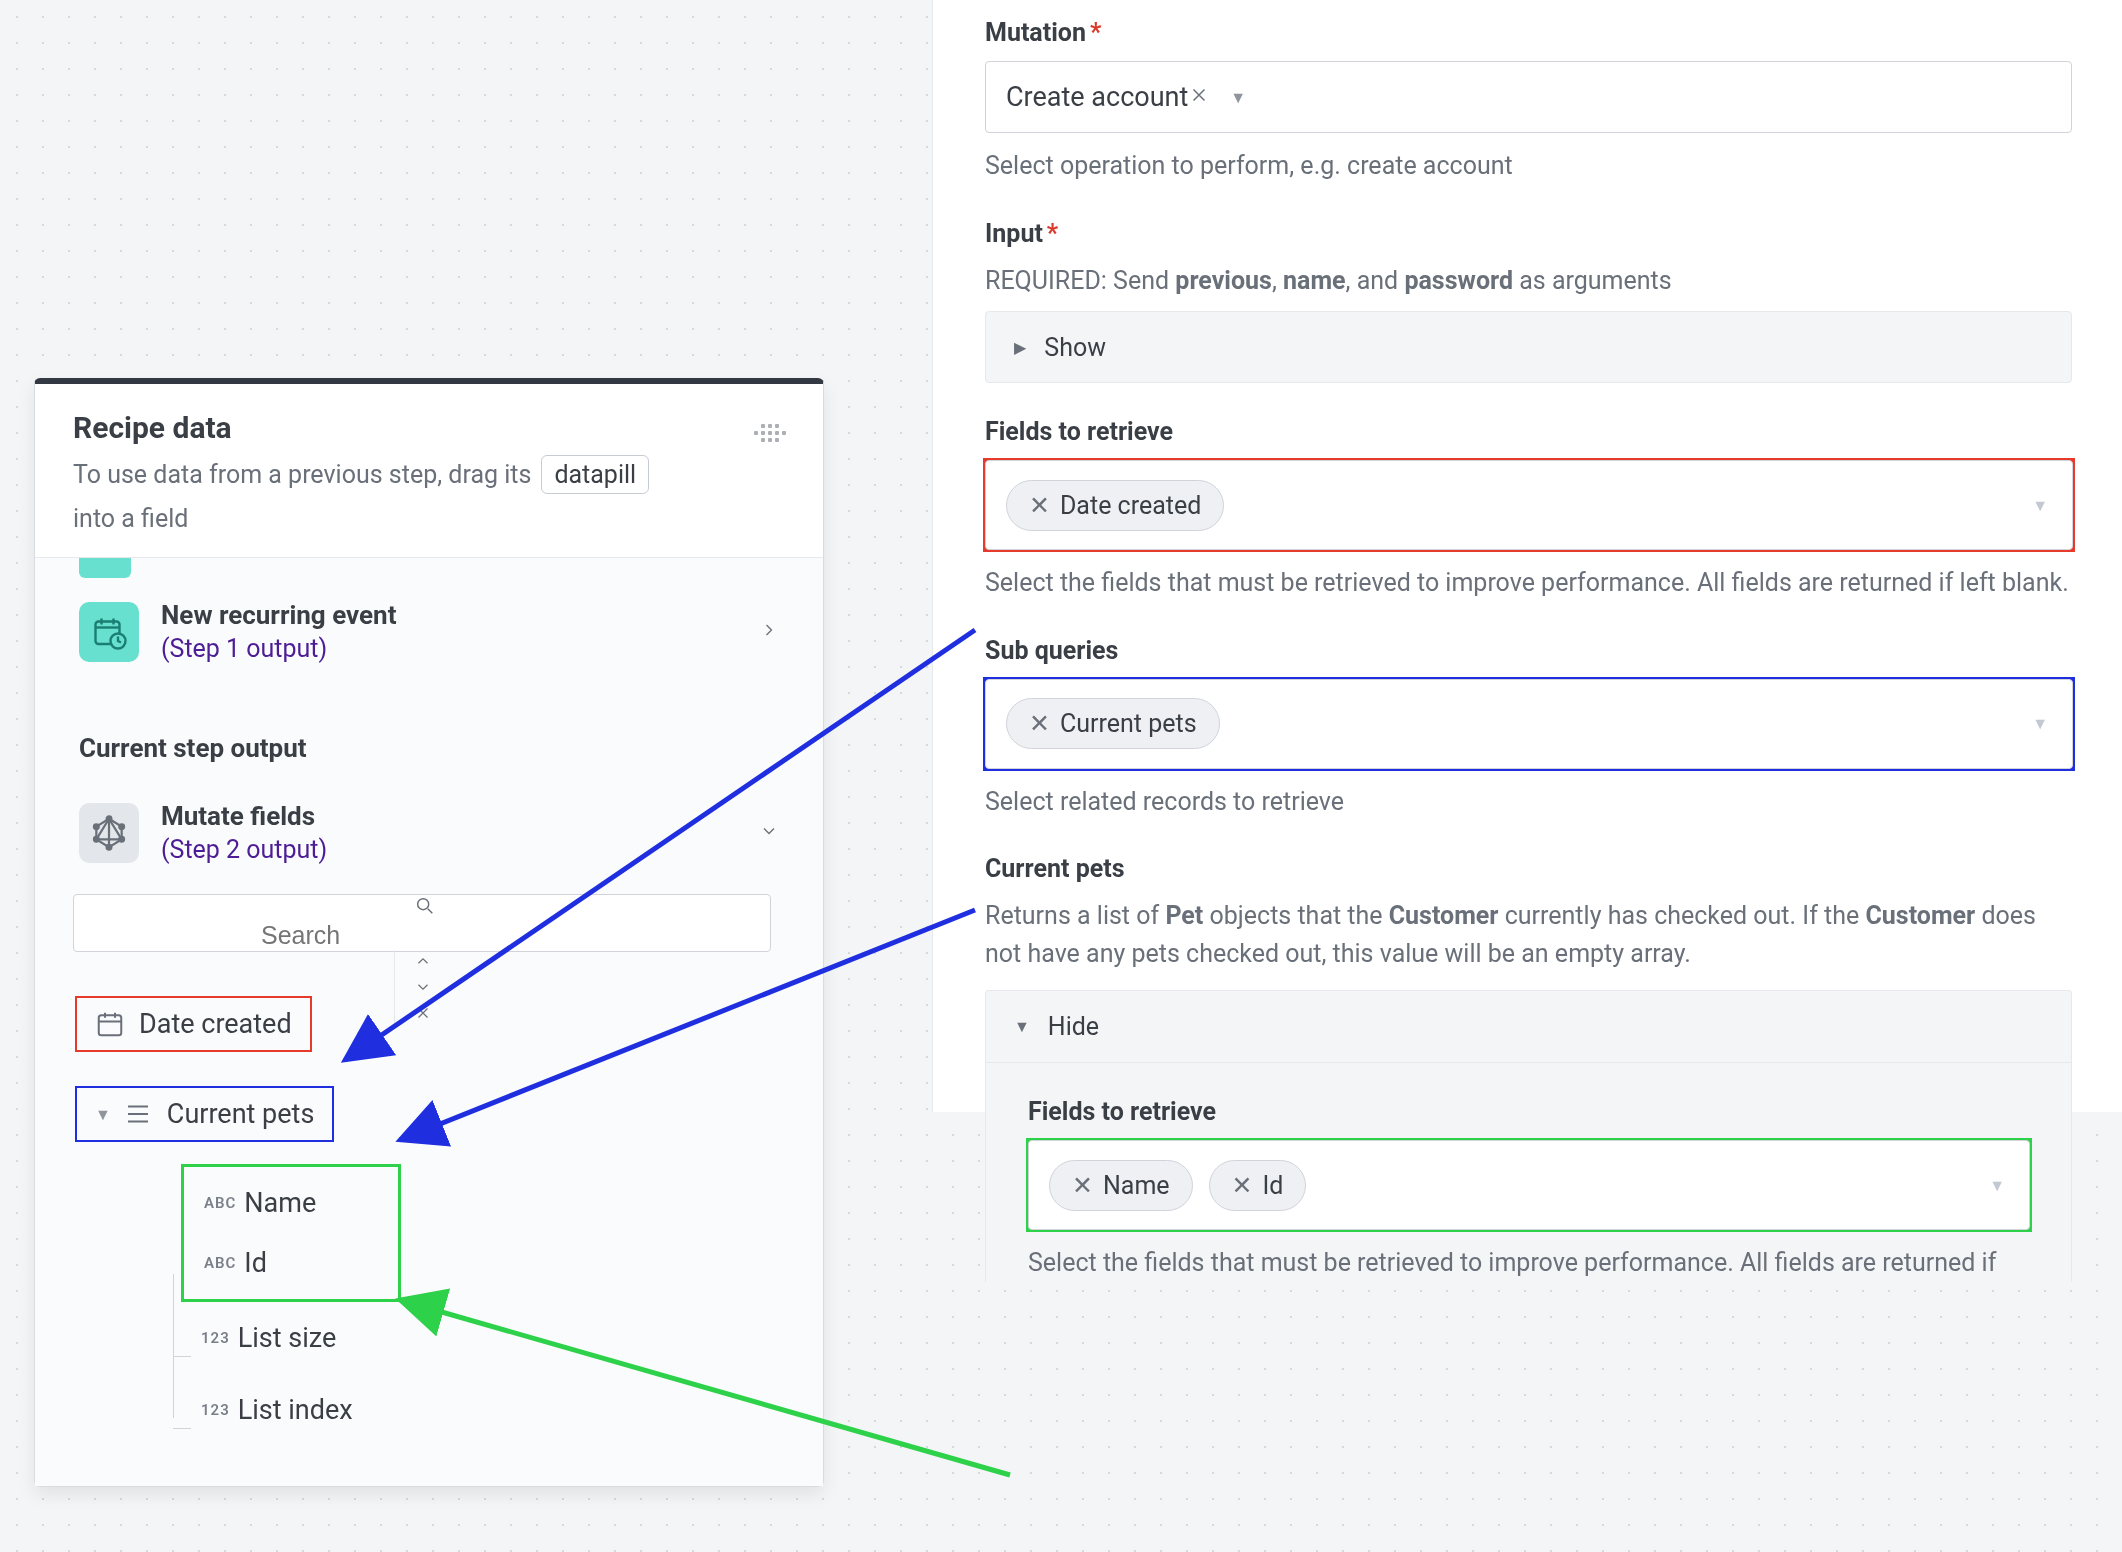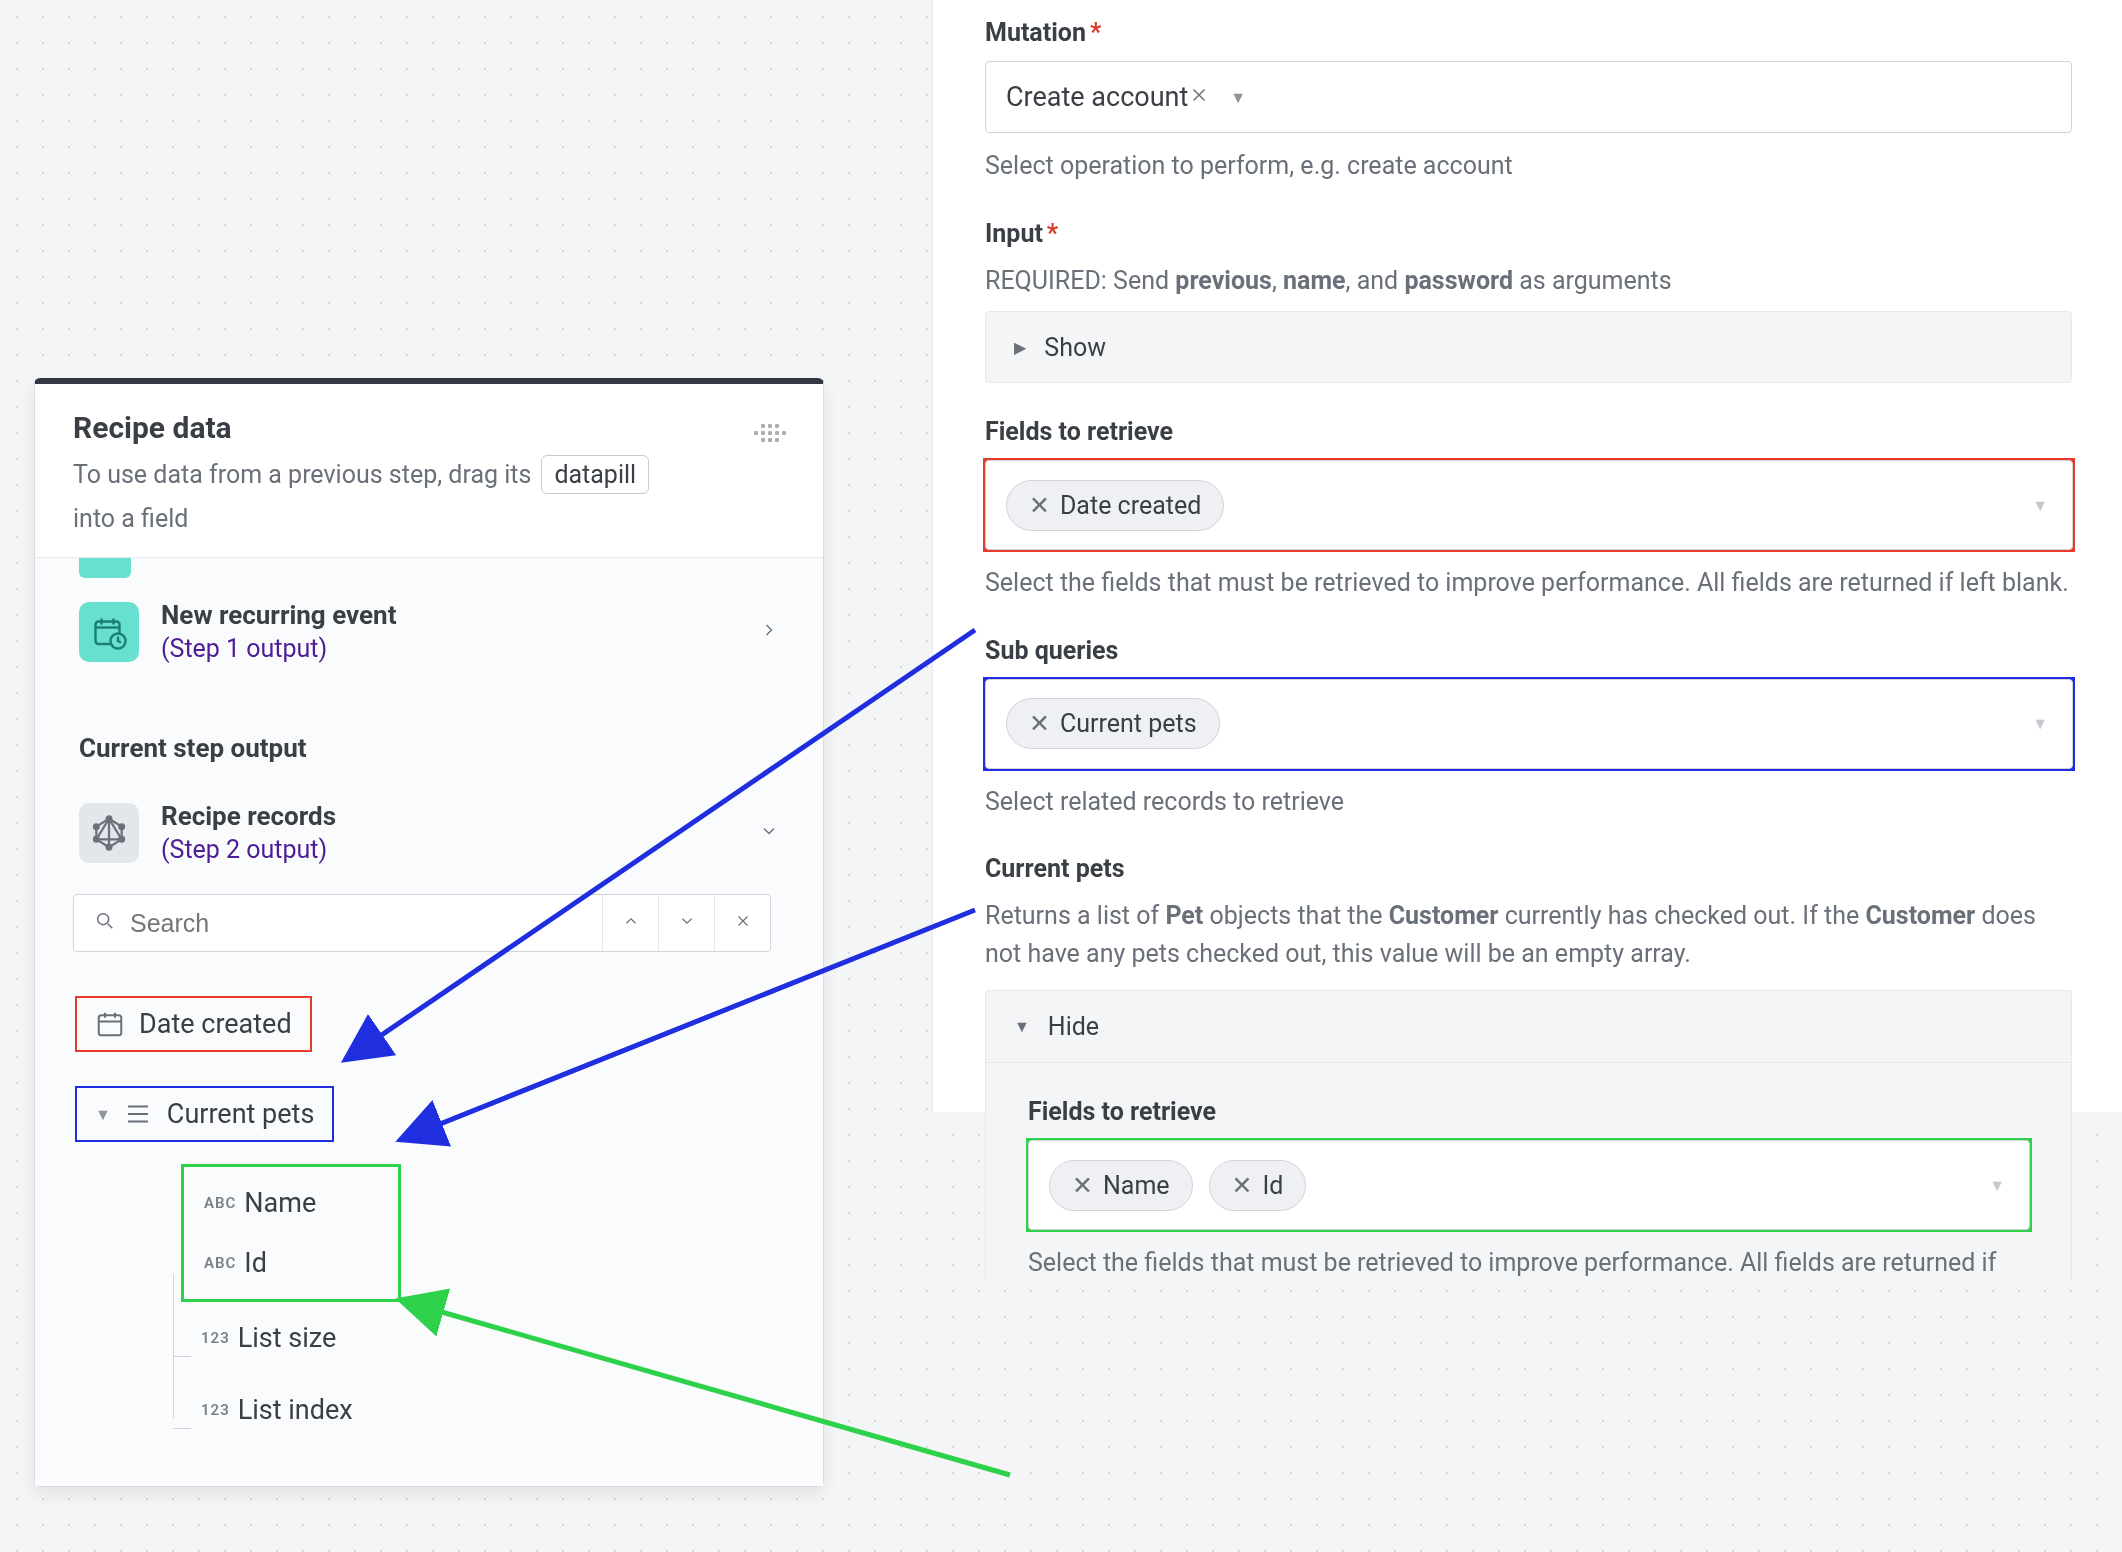--- a/index.html
+++ b/index.html
@@ -37,21 +37,21 @@
   .step-row { display: flex; align-items: center; gap: 22px; padding: 22px 6px; cursor: pointer; }
   .step-icon { width: 60px; height: 60px; border-radius: 10px; display:flex; align-items:center; justify-content:center; flex-shrink:0; }
   .step-icon.teal { background: #67e0d0; }
   .step-icon.grey { background: #e3e6ea; }
   .step-text .st-title { font-size: 26px; font-weight: 700; color: #3a3e45; }
   .step-text .st-sub { font-size: 25px; color: #4c1d95; margin-top: 4px; }
   .chev { margin-left: auto; color: #8f949d; }
 
   .section-label { font-size: 26px; font-weight: 700; color: #3a3e45; padding: 48px 6px 16px 6px; }
 
-  .search-row { display:flex; align-items:center; border:1px solid #d0d4da; border-radius:4px; background:#fff; height:58px; margin: 8px 14px 32px 0;}
+  .search-row { display:flex; align-items:center; border:1px solid #d0d4da; border-radius:4px; background:#fff; height:58px; margin: 8px 14px 32px 0; flex-direction: column;}
   .search-row .mag { padding: 0 14px 0 20px; color:#9aa0aa; }
   .search-row input { border:none; outline:none; font-size:25px; flex:1; color:#3a3e45; background:transparent;}
   .search-row .sr-btn { border:none; background:transparent; width:56px; height:100%; color:#9aa0aa; font-size:22px; cursor:pointer; border-left:1px solid #e6e8ec; }
 
   .pill-list { }
   .pill-row { display:flex; align-items:center; gap:14px; padding: 12px 2px; margin: 10px 0; }
   .pill-box { display:flex; align-items:center; gap:14px; padding: 10px 18px; border:2px solid transparent; }
   .pill-box.red { border-color: #e63a2d; }
   .pill-box.blue { border-color: #1f2fe0; }
   .pill-box .p-icon { color:#7a8089; display:flex; align-items:center; }
@@ -174,21 +174,21 @@
             <path d="M12 3L4 16M12 3l8 13M4 16h16M12 21V3"></path>
           <circle cx="12" cy="3" r="1.5" fill="#6a7079"></circle>
             <circle cx="20" cy="8" r="1.5" fill="#6a7079"></circle>
             <circle cx="20" cy="16" r="1.5" fill="#6a7079"></circle>
             <circle cx="12" cy="21" r="1.5" fill="#6a7079"></circle>
             <circle cx="4" cy="16" r="1.5" fill="#6a7079"></circle>
             <circle cx="4" cy="8" r="1.5" fill="#6a7079"></circle>
         </svg>
       </div>
       <div class="step-text">
-        <div class="st-title">Recipe records</div>
+        <div class="st-title">Mutate fields</div>
         <div class="st-sub">(Step 2 output)</div>
       </div>
       <span class="chev">
         <svg class="ic" viewBox="0 0 24 24" style="width:20px;height:20px;">
             <path d="M6 9l6 6 6-6"></path>
           </svg>
       </span>
     </div>
 
     <div class="search-row">

